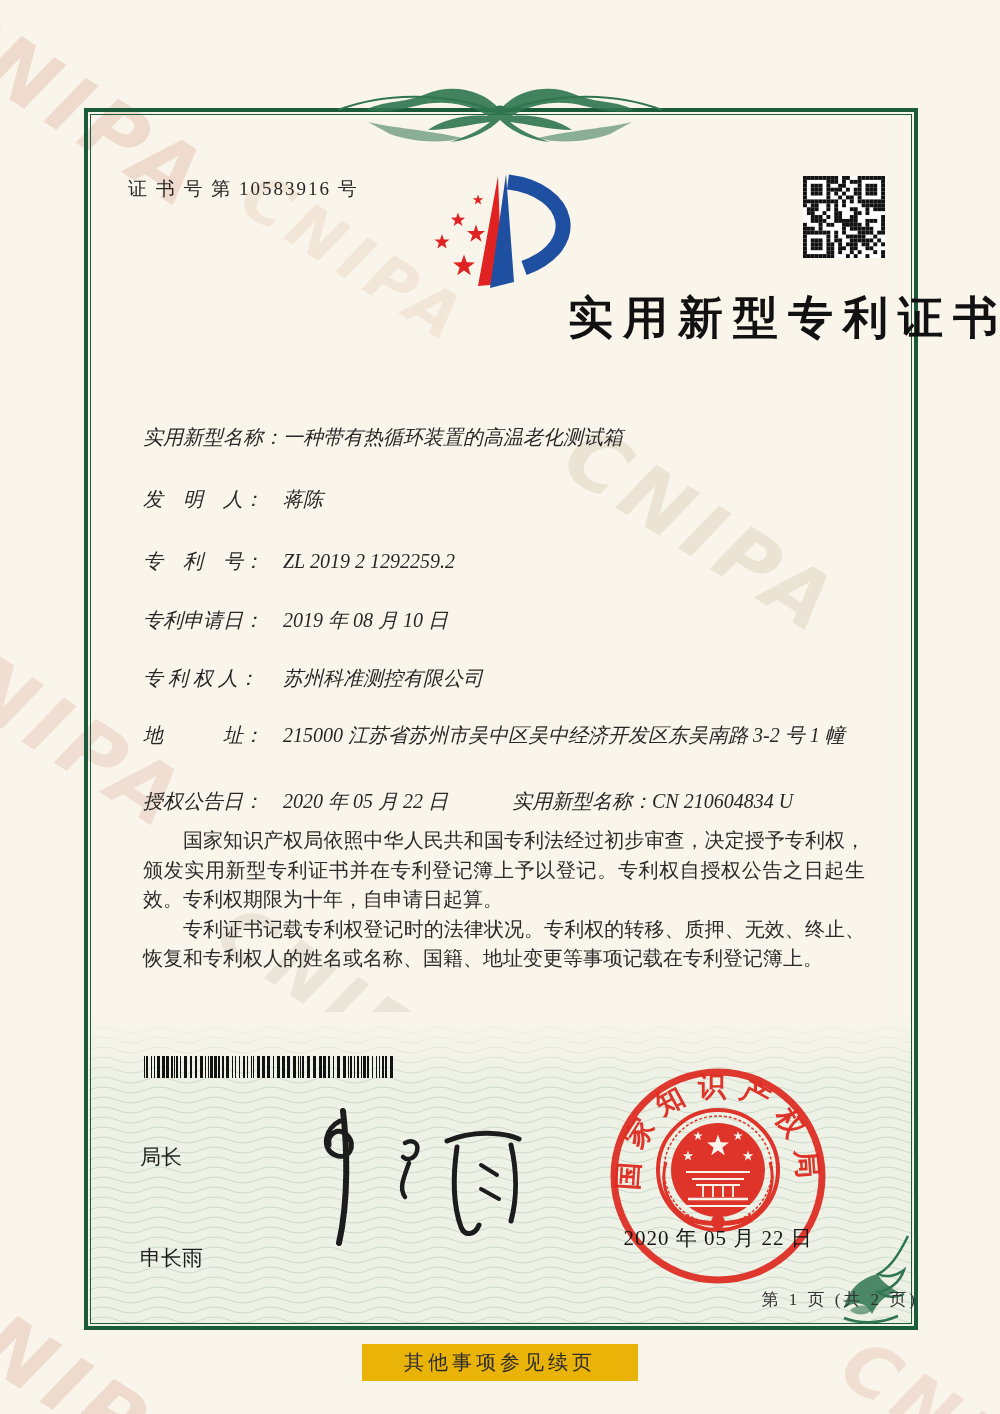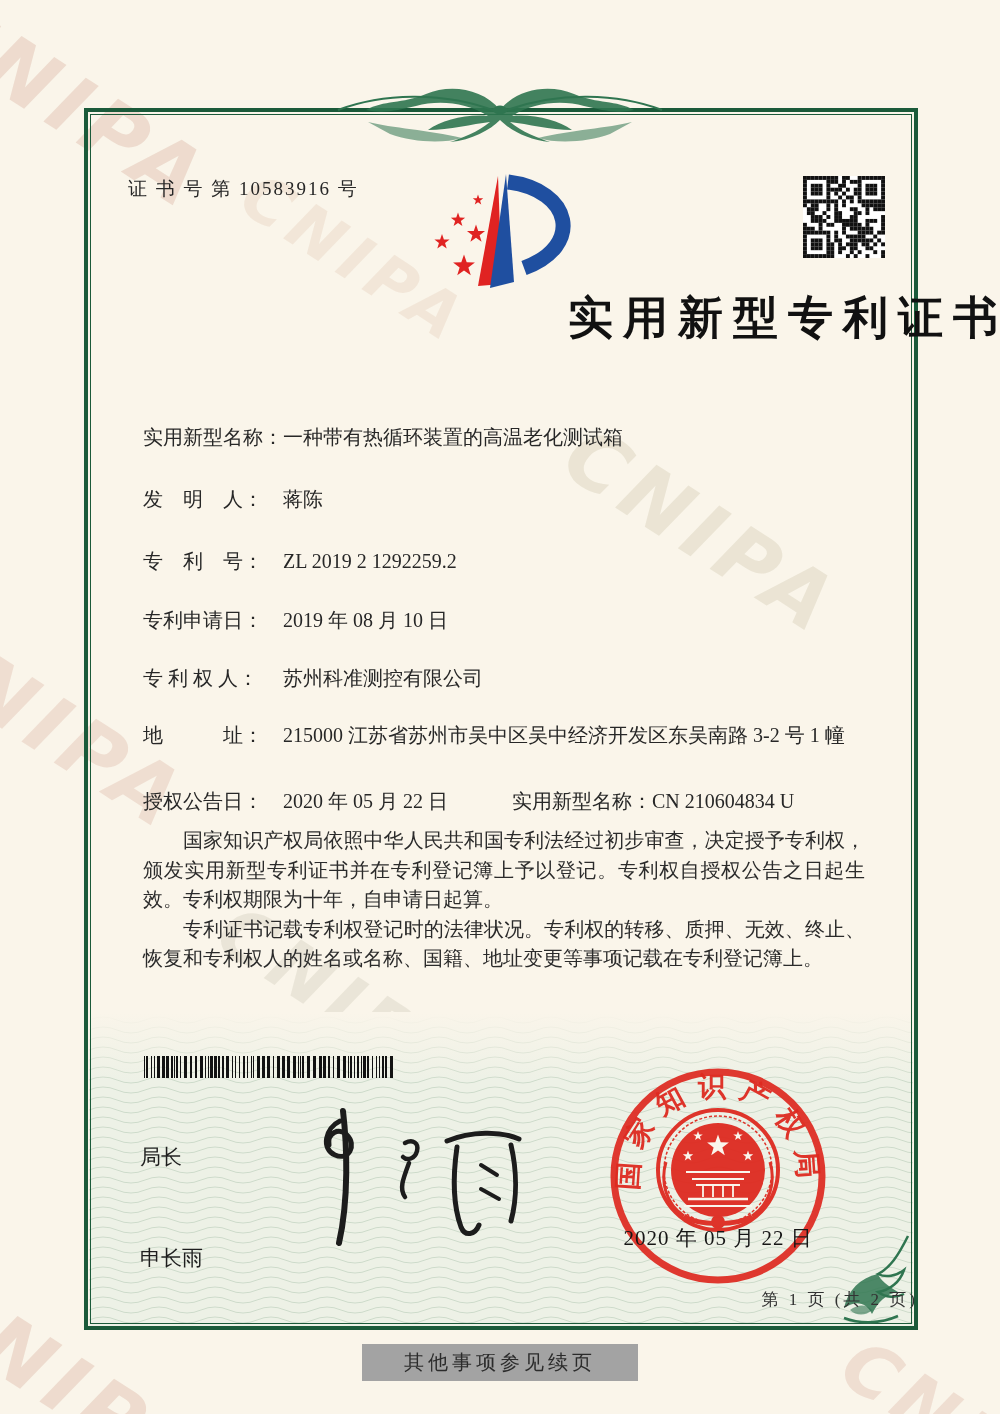--- a/index.html
+++ b/index.html
@@ -27,21 +27,21 @@
   .ornament{position:absolute;z-index:4;pointer-events:none;}
   .orn-top{left:332px;top:80px;width:336px;height:72px;}
   .orn-corner{left:820px;top:1230px;width:96px;height:96px;}
   
   .certno{position:absolute;left:128px;top:176px;font-size:19px;letter-spacing:2px;color:#262626;z-index:5;}
   .qr{position:absolute;left:803px;top:176px;width:82px;height:82px;z-index:5;}
   .logo{position:absolute;left:420px;top:166px;width:170px;height:142px;z-index:5;}
   .title{position:absolute;left:0;top:280px;width:1000px;margin:8px;text-align:right;
       font-size:45px;font-weight:700;letter-spacing:10px;color:#111;z-index:5;}
   
-  .frow{position:absolute;left:143px;display:flex;font-size:20px;color:#272727;z-index:5;line-height:31px;}
+  .frow{position:absolute;left:143px;display:flex;font-size:20px;color:#272727;z-index:5;line-height:31px;font-style:italic;}
   .flabel{flex:0 0 140px;white-space:nowrap;}
   .fvalue{max-width:596px;}
   .frow-right{left:512px;}
   .frow-right .flabel{flex:0 0 132px;}
   
   .body-text{position:absolute;left:143px;top:826px;width:722px;z-index:5;
       font-size:20px;line-height:29.5px;text-align:justify;color:#2b2b2b;}
   .body-text p{margin:0;text-indent:2em;}
   
   .barcode{position:absolute;left:142px;top:1056px;width:256px;height:22px;z-index:5;}
@@ -49,21 +49,21 @@
       font-family:Liberation Serif, serif;color:#1e1e1e;}
   .officer-role{top:1143px;}
   .officer-name{top:1244px;text-align:center;}
   .sig{position:absolute;left:285px;top:1103px;width:250px;height:148px;z-index:5;}
   .seal{position:absolute;left:598px;top:1056px;width:240px;height:244px;z-index:6;}
   .seal-date{position:absolute;left:598px;top:1224px;width:240px;text-align:center;
       font-size:21px;letter-spacing:1px;color:#161616;z-index:7;}
   .pagenum{position:absolute;left:84px;top:1288px;width:834px;text-align:right;
       font-size:17px;letter-spacing:3px;color:#333;z-index:6;}
   .note-wrap{position:absolute;left:0;top:1344px;width:1000px;text-align:center;z-index:5;}
-  .note-chip{display:inline-block;background:#a3a3a3;padding:5px 42px;font-size:20px;
+  .note-chip{display:inline-block;background:#eab308;padding:5px 42px;font-size:20px;
       letter-spacing:4px;color:#2b2b2b;}
 </style>
 </head>
 <body>
 
 <div class="page">
 
   <div class="wm wm1">CNIPA</div>
   <div class="wm wm2">CNIPA</div>
   <div class="wm wm3">CNIPA</div>

